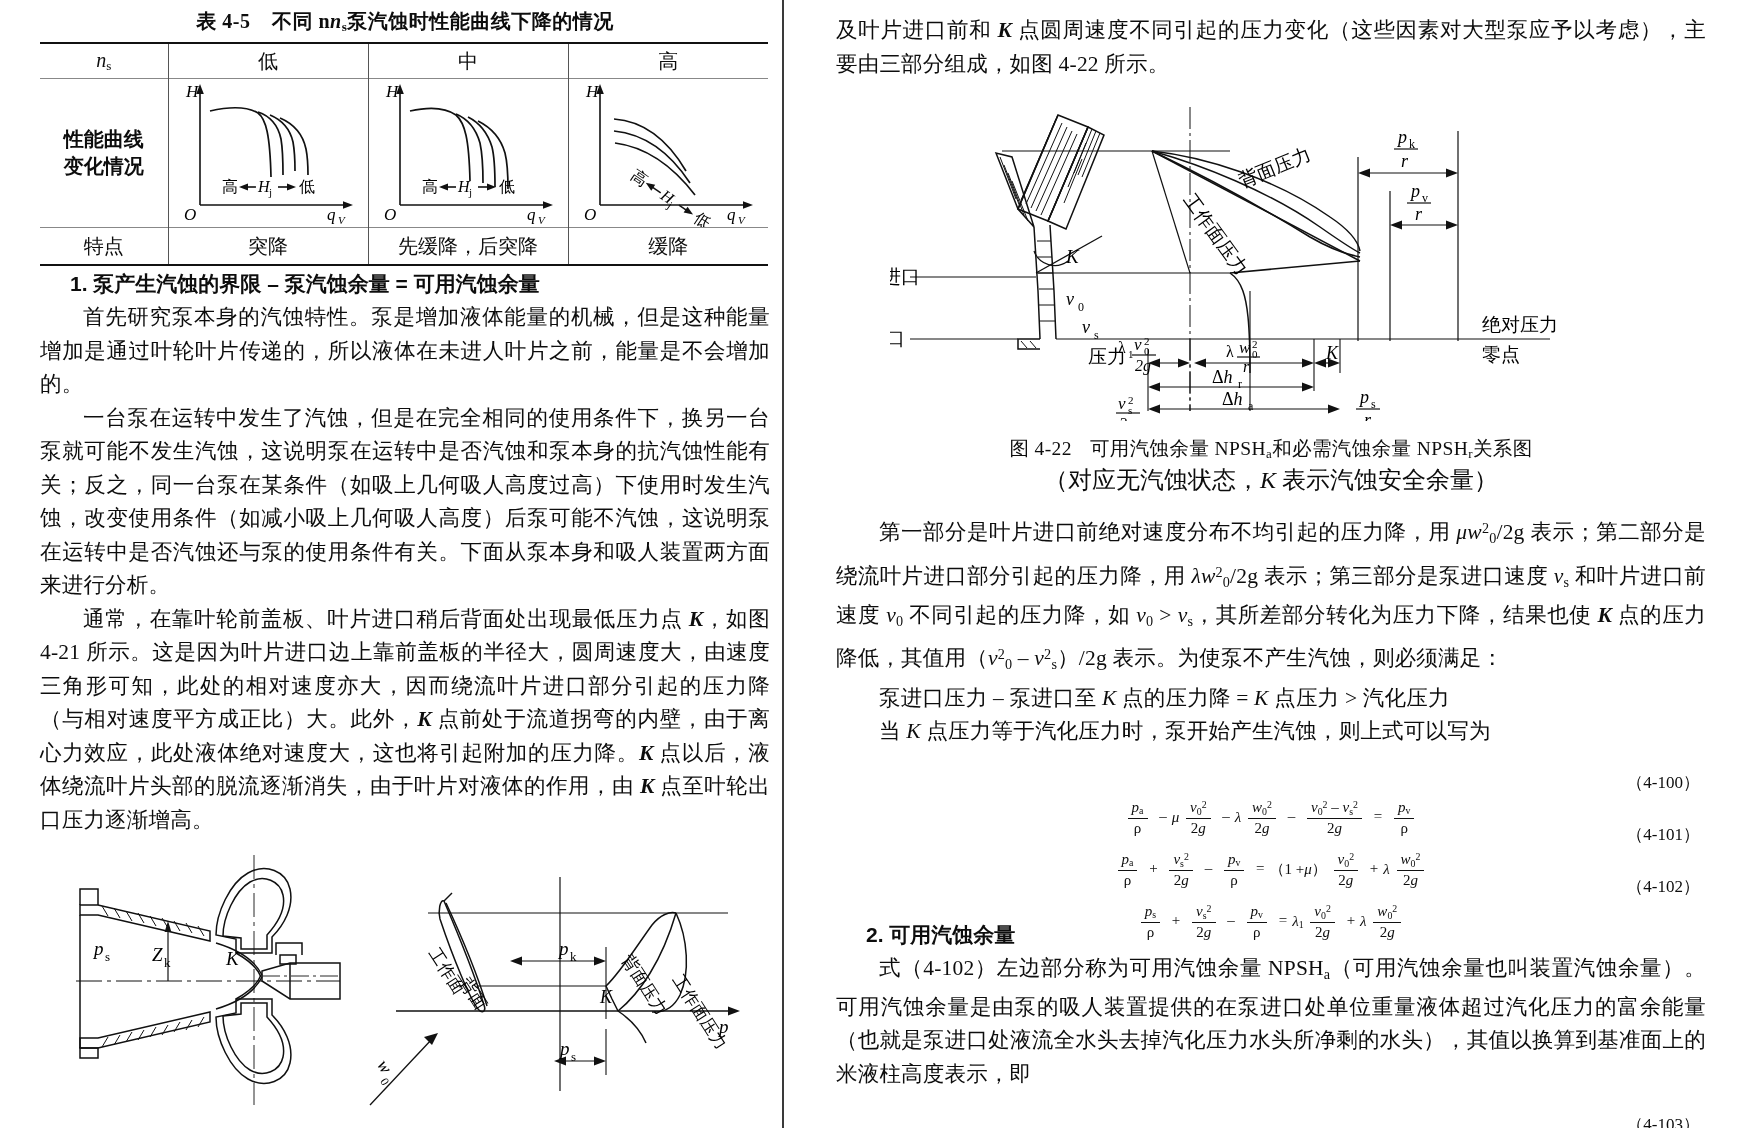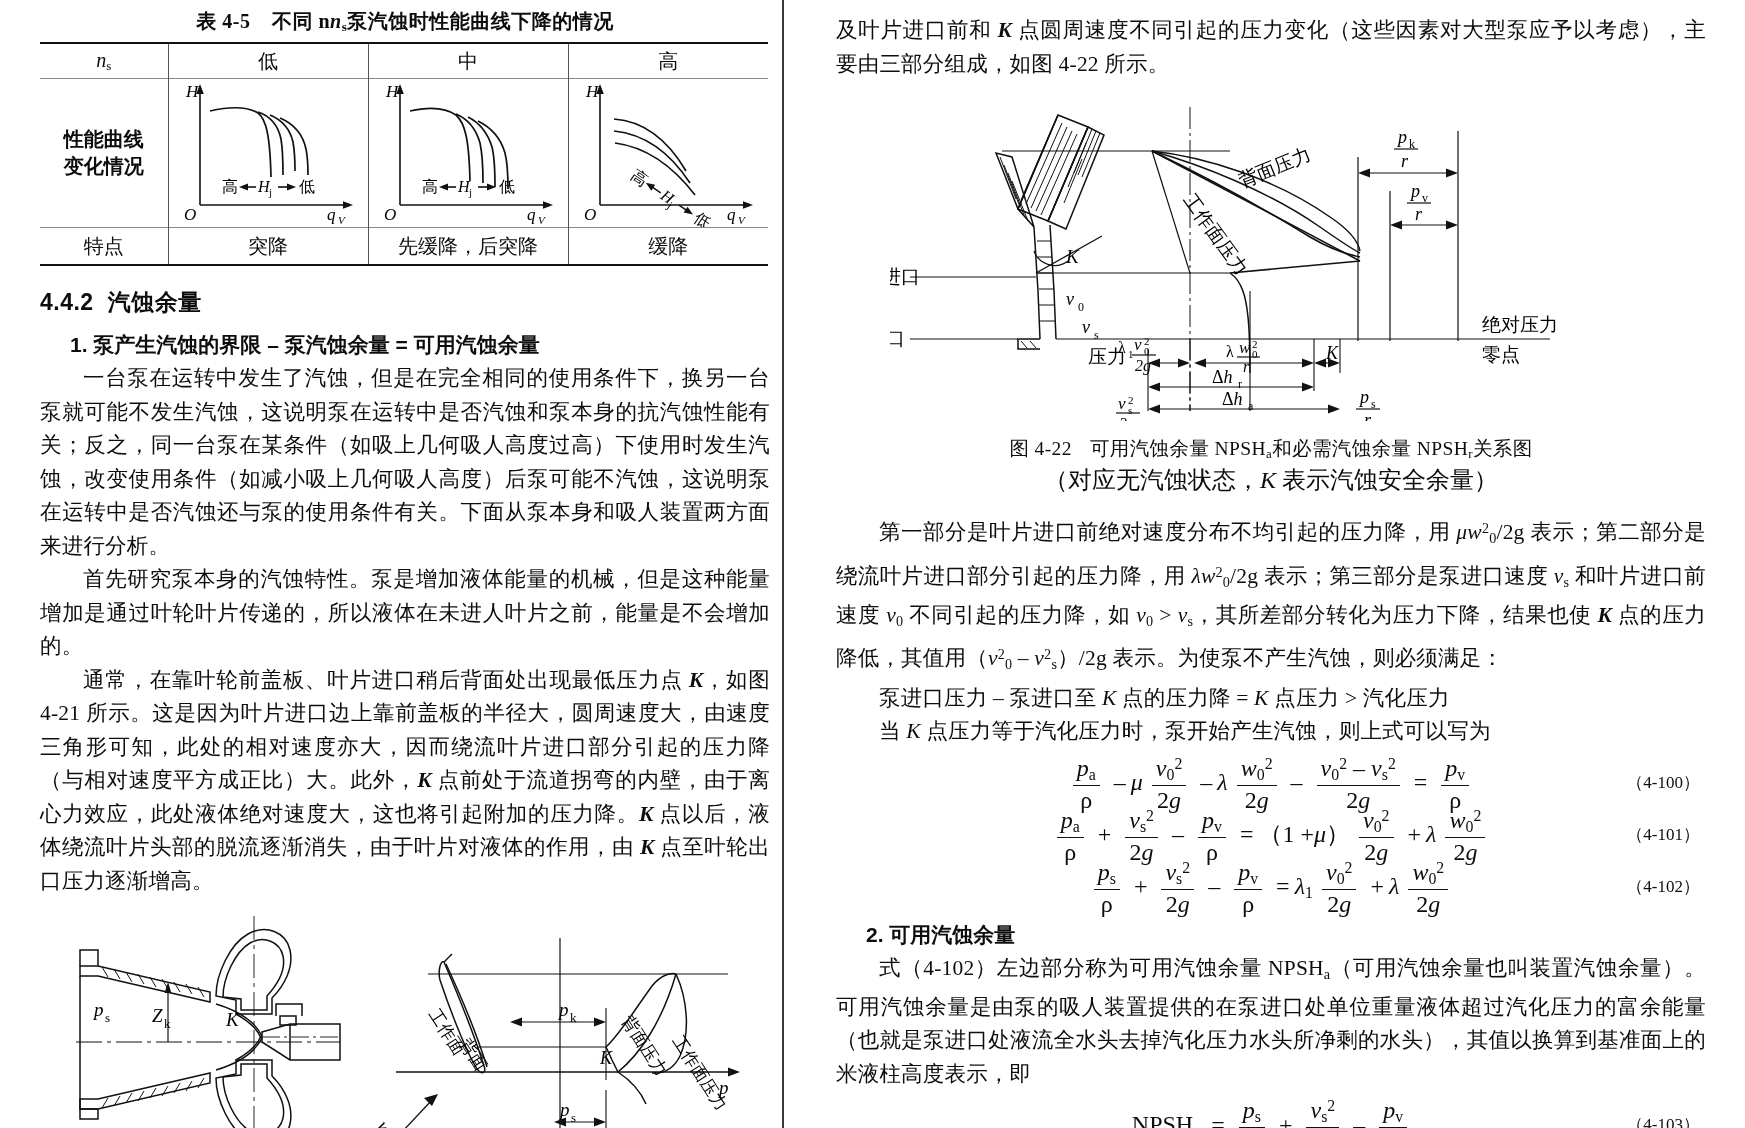--- a/index.html
+++ b/index.html
@@ -47,21 +47,21 @@
   .h3{font-size:21px;font-weight:bold;margin:4px 0 3px 0;padding-left:30px;font-family:"Liberation Sans","DejaVu Sans",sans-serif;}
 
   
   .fig{position:relative;}
   .fig-cap{font-size:19.5px;text-align:center;margin-top:4px;letter-spacing:.4px;}
   .fig-cap .gap{display:inline-block;width:18px;}
   .fig-sub{font-size:24px;text-align:center;margin-top:2px;}
 
   
   .eqrow{position:relative;height:48px;}
-  .eq{position:absolute;left:0;right:0;text-align:center;font-size:24px;}
+  .eq{position:absolute;left:0;right:0;text-align:center;font-size:15px;margin-top:44px;}
   .eqno{position:absolute;right:6px;top:16px;font-size:17px;margin-left:47px;}
   .frac{display:inline-block;vertical-align:middle;text-align:center;margin:0 3px;}
   .frac .n{display:block;border-bottom:1.2px solid #111;padding:0 4px 1px 4px;line-height:1.15;}
   .frac .d{display:block;padding:1px 4px 0 4px;line-height:1.15;}
   .op{margin:0 5px;}
   svg text{font-family:"Liberation Serif","DejaVu Serif",serif;}
 </style>
 </head>
 <body>
 
@@ -185,28 +185,25 @@
       </tr>
       <tr>
             <td class="rule-thick" style="height:0"></td>
             <td class="rule-thick" style="height:0"></td>
             <td class="rule-thick" style="height:0"></td>
             <td class="rule-thick" style="height:0"></td>
           </tr>
     </tbody>
       </table>
 
-    <div class="h2">
-      <span class="num">4.4.2</span><span>汽蚀余量</span>
-    </div>
 
     <div class="h3">1. 泵产生汽蚀的界限 – 泵汽蚀余量 = 可用汽蚀余量</div>
 
+    <p class="p ind">首先研究泵本身的汽蚀特性。泵是增加液体能量的机械，但是这种能量增加是通过叶轮叶片传递的，所以液体在未进人叶片之前，能量是不会增加的。</p>
     <p class="p ind">一台泵在运转中发生了汽蚀，但是在完全相同的使用条件下，换另一台泵就可能不发生汽蚀，这说明泵在运转中是否汽蚀和泵本身的抗汽蚀性能有关；反之，同一台泵在某条件（如吸上几何吸人高度过高）下使用时发生汽蚀，改变使用条件（如减小吸上几何吸人高度）后泵可能不汽蚀，这说明泵在运转中是否汽蚀还与泵的使用条件有关。下面从泵本身和吸人装置两方面来进行分析。</p>
-    <p class="p ind">首先研究泵本身的汽蚀特性。泵是增加液体能量的机械，但是这种能量增加是通过叶轮叶片传递的，所以液体在未进人叶片之前，能量是不会增加的。</p>
 
     <p class="p ind"><span>通常，在靠叶轮前盖板、叶片进口稍后背面处出现最低压力点 </span><i class="it bold">K</i><span>，如图 4-21 所示。这是因为叶片进口边上靠前盖板的半径大，圆周速度大，由速度三角形可知，此处的相对速度亦大，因而绕流叶片进口部分引起的压力降（与相对速度平方成正比）大。此外，</span><i class="it bold">K</i><span> 点前处于流道拐弯的内壁，由于离心力效应，此处液体绝对速度大，这也将引起附加的压力降。</span><i class="it bold">K</i><span> 点以后，液体绕流叶片头部的脱流逐渐消失，由于叶片对液体的作用，由 </span><i class="it bold">K</i><span> 点至叶轮出口压力逐渐增高。</span></p>
 
     <div class="fig" style="margin-top:6px;">
       <svg width="730" height="268" viewBox="0 0 730 268">
 
         <g stroke="#111" fill="none" stroke-width="1.5">
 
           <line x1="36" y1="138" x2="300" y2="138" stroke-width="1" stroke-dasharray="26,5,4,5"></line>
 

